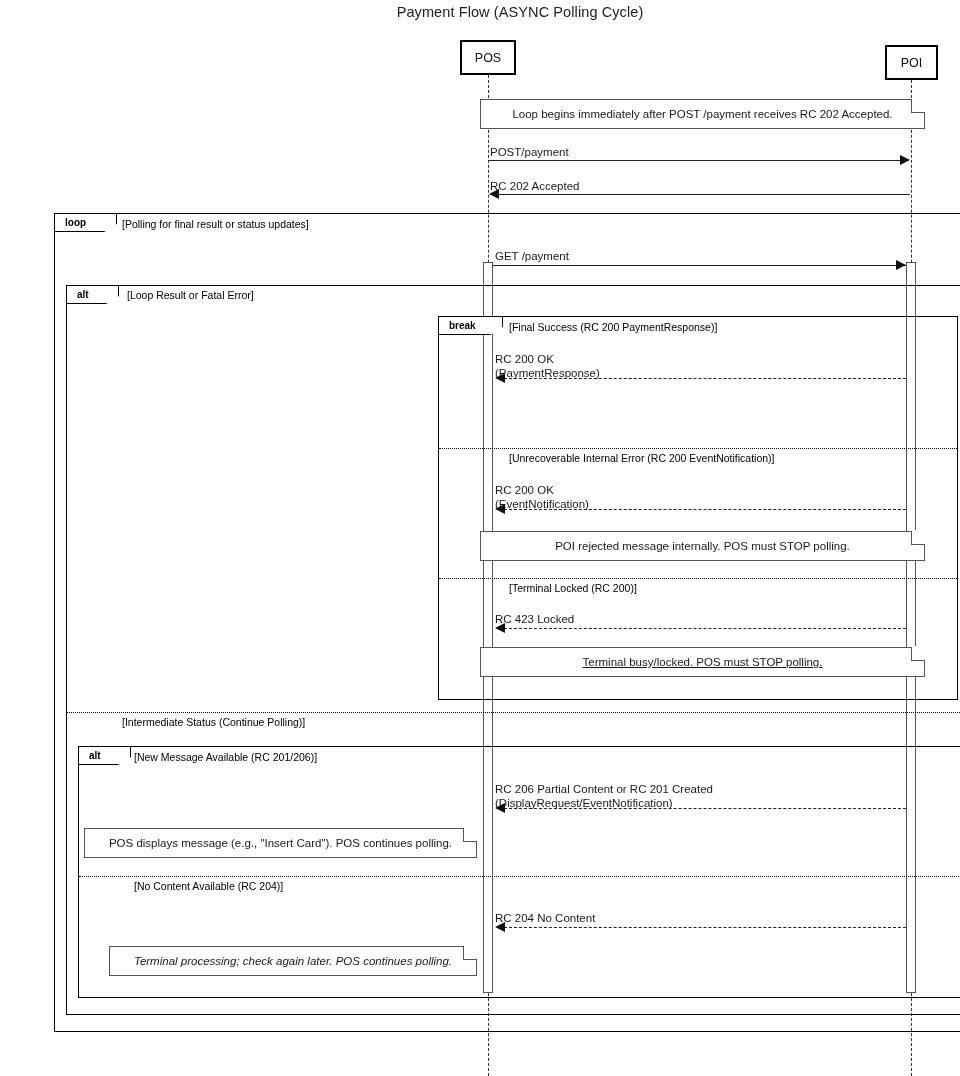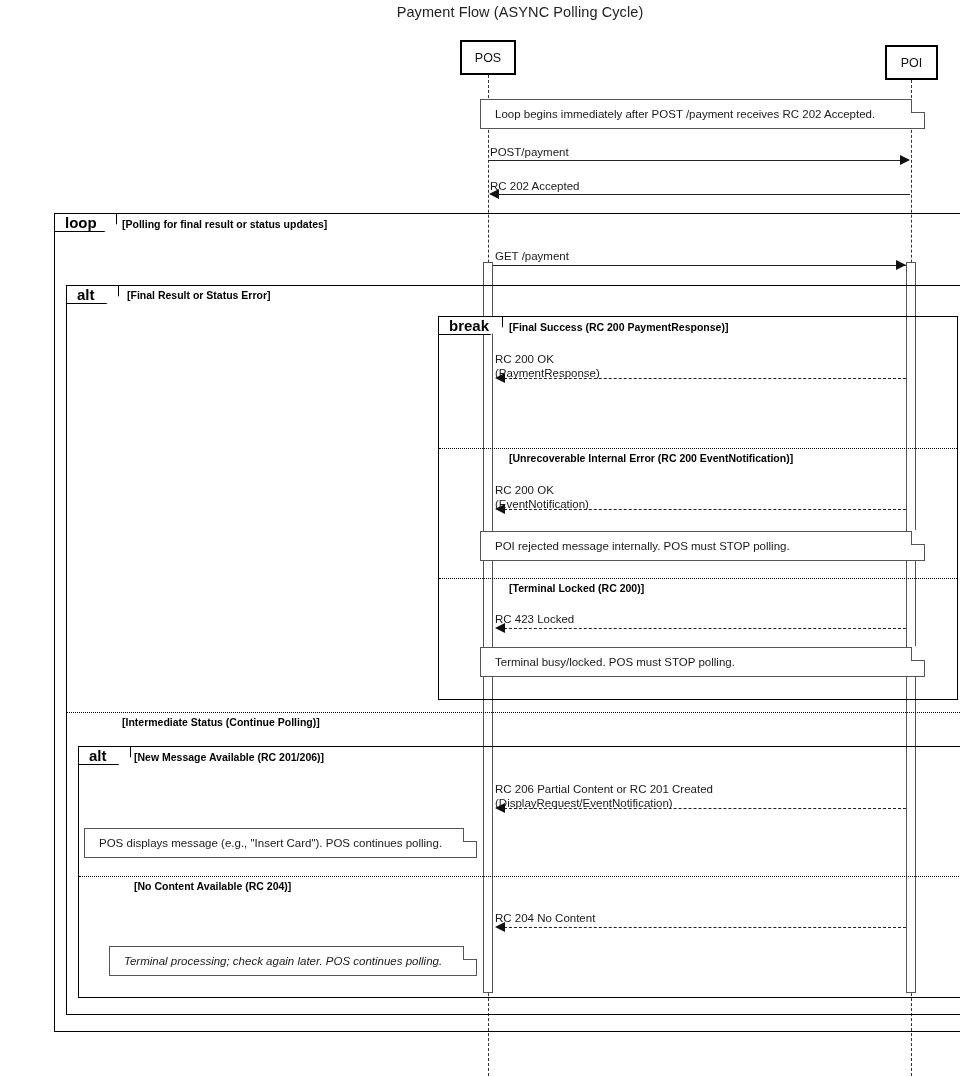--- a/index.html
+++ b/index.html
@@ -35,26 +35,26 @@
   }
 
   
   .frame{
     position:absolute;border:1.6px solid #000;background:transparent;box-sizing:border-box;
   }
   .frame-tab{
     position:absolute;height:18px;background:#fff;box-sizing:border-box;
     border-right:1.6px solid #000;border-bottom:1.6px solid #000;
     display:flex;align-items:center;
-    font-size:15px;font-weight:bold;color:#000;
+    font-size:10px;font-weight:bold;color:#000;
     padding-left:10px;padding-right:18px;
     clip-path:polygon(0 0, 100% 0, 100% 55%, calc(100% - 13px) 100%, 0 100%);
   }
   .frame-label{
-    position:absolute;font-size:10.5px;font-weight:bold;color:#000;white-space:nowrap;
+    position:absolute;font-size:10.5px;font-weight:normal;color:#000;white-space:nowrap;
   }
   .frame-divider{
     position:absolute;height:0;border-top:1.6px dotted #000;
   }
 
   
   .msg-line{position:absolute;height:0;}
   .msg-line.solid{border-top:1.3px solid #222;}
   .msg-line.dashed{border-top:1.4px dashed #222;}
   .arrowhead{position:absolute;width:0;height:0;}
@@ -67,21 +67,21 @@
     border-right:10px solid #111;
   }
   .msg-label{
     position:absolute;font-size:11.5px;color:#1a1a1a;
     white-space:pre;line-height:13.5px;
   }
 
   
   .note{
     position:absolute;background:#fff;border:1.3px solid #555;box-sizing:border-box;
-    display:flex;align-items:center;
+    display:flex;align-items:center;justify-content:center;
     font-size:11.5px;color:#1a1a1a;
   }
   .note .fold{
     position:absolute;top:-1px;right:-1px;width:13px;height:13px;
     background:#fff;border-left:1.3px solid #555;border-bottom:1.3px solid #555;
     transform-origin:top right;
   }
   .note .fold:after{
     content:"";position:absolute;left:-1px;top:-1px;width:0;height:0;
     border-left:13px solid transparent;border-top:13px solid #fff;
@@ -128,21 +128,21 @@
   <div class="activation" style="left:866px;top:262px;width:10px;height:731px;"></div>
 
   <div class="msg-label" style="left:455px;top:250px;width:410px;">GET /payment</div>
   <div class="msg-line solid" style="left:453px;top:265px;width:413px;"></div>
   <div class="arrowhead right" style="left:856px;top:260px;"></div>
 
   <div class="frame" style="left:26px;top:285px;width:907px;height:730px;"></div>
   <div class="frame-tab" style="left:27px;top:286px;width:52px;">
     <span>alt</span>
   </div>
-  <div class="frame-label" style="left:87px;top:289px;">[Final Result or Status Error]</div>
+  <div class="frame-label" style="left:87px;top:289px;">[Loop Result or Fatal Error]</div>
 
   <div class="frame" style="left:398px;top:316px;width:520px;height:384px;"></div>
   <div class="frame-tab" style="left:399px;top:317px;width:64px;">
     <span>break</span>
   </div>
   <div class="frame-label" style="left:469px;top:321px;">[Final Success (RC 200 PaymentResponse)]</div>
 
   <div class="msg-label" style="left:455px;top:353px;width:410px;">RC 200 OK
 (PaymentResponse)</div>
   <div class="msg-line dashed" style="left:459px;top:378px;width:407px;"></div>
@@ -162,21 +162,21 @@
     <span class="fold"></span>
   </div>
 
   <div class="frame-divider" style="left:399px;top:578px;width:518px;"></div>
   <div class="frame-label" style="left:469px;top:582px;">[Terminal Locked (RC 200)]</div>
 
   <div class="msg-label" style="left:455px;top:613px;width:410px;">RC 423 Locked</div>
   <div class="msg-line dashed" style="left:459px;top:628px;width:407px;"></div>
   <div class="arrowhead left" style="left:455px;top:623px;"></div>
 
-  <div class="note" style="left:440px;top:647px;width:445px;height:30px;">
+  <div class="note" style="left:440px;top:647px;width:445px;height:30px;text-decoration:underline;">
     <span class="note-text">Terminal busy/locked. POS must STOP polling.</span>
     <span class="fold"></span>
   </div>
 
   <div class="frame-divider" style="left:27px;top:712px;width:905px;"></div>
   <div class="frame-label" style="left:82px;top:716px;">[Intermediate Status (Continue Polling)]</div>
 
   <div class="frame" style="left:38px;top:746px;width:884px;height:252px;"></div>
   <div class="frame-tab" style="left:39px;top:747px;width:52px;">
     <span>alt</span>

